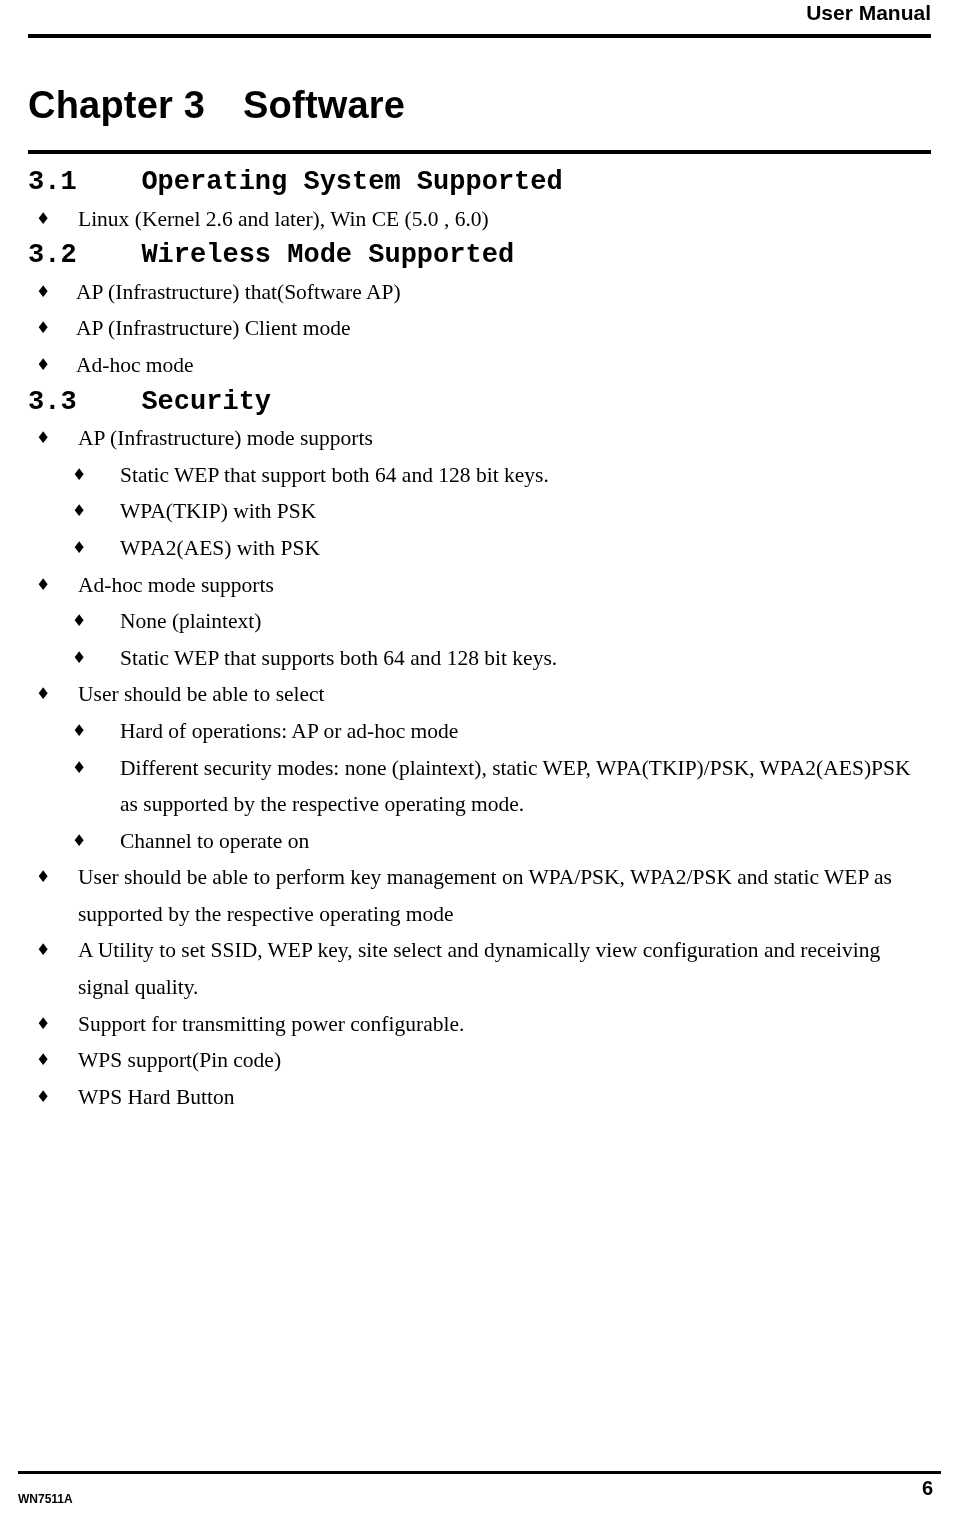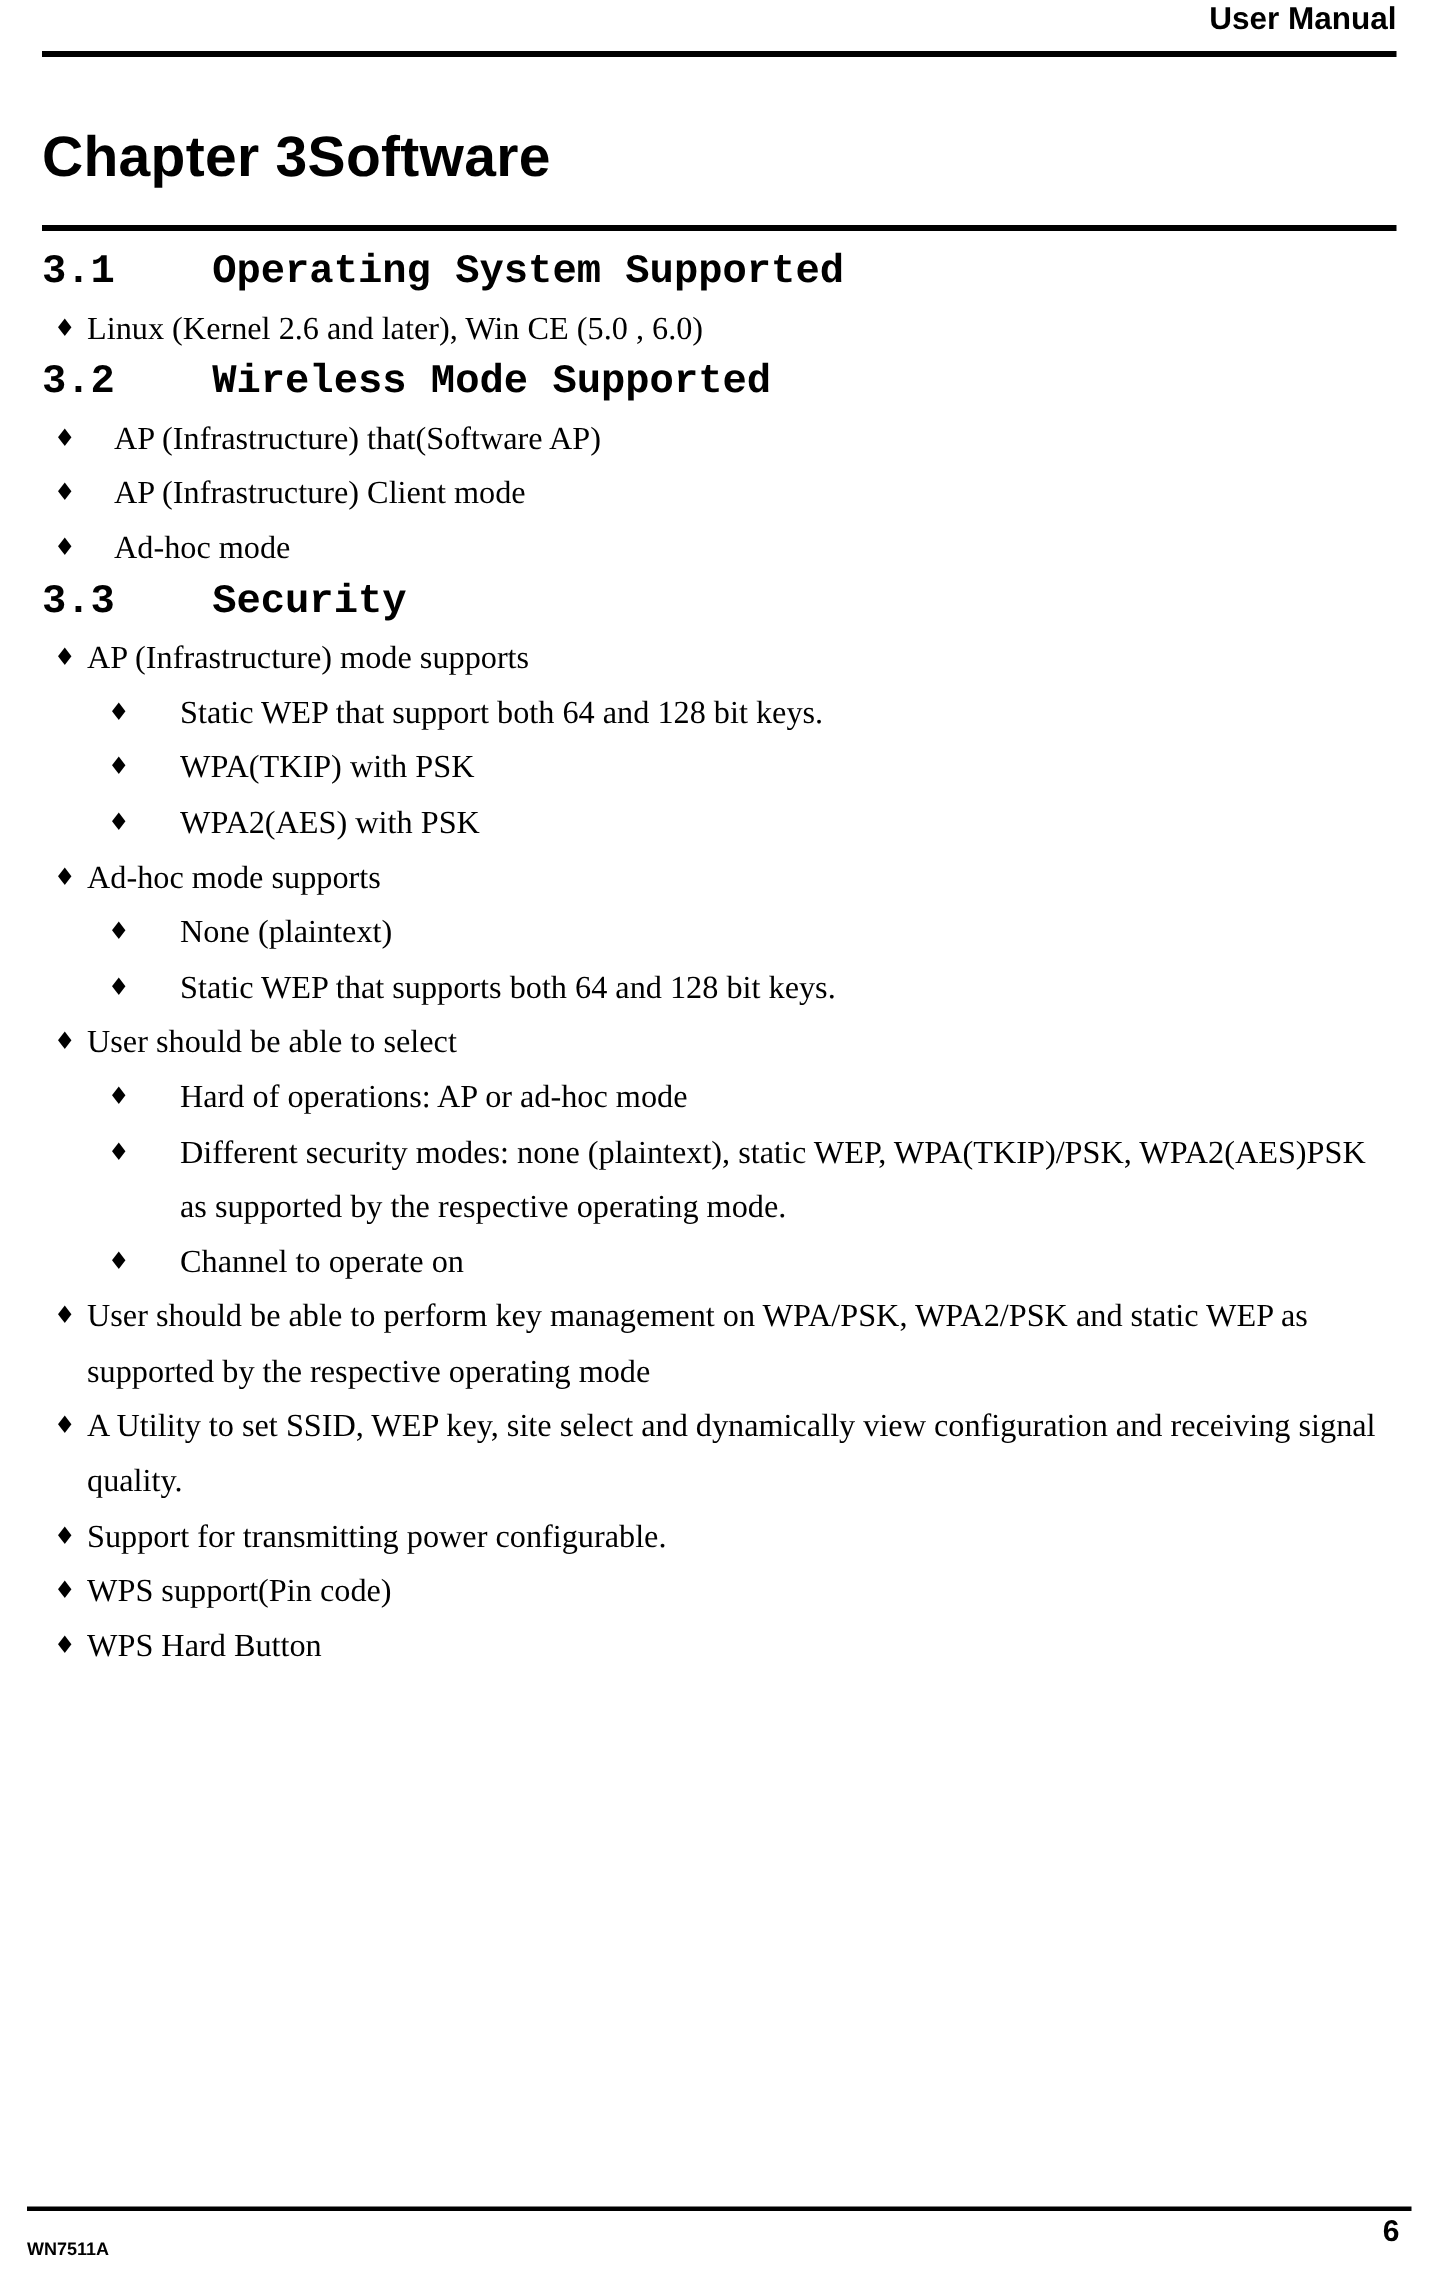--- a/index.html
+++ b/index.html
@@ -46,21 +46,21 @@
   
   .chapter-title {
     font-family: "Liberation Sans", sans-serif;
     font-weight: bold;
     font-size: 38px;
     line-height: 46px;
     margin-top: 42px;
     margin-bottom: 0;
     letter-spacing: 0.2px;
   }
-  .chapter-num { }
+  .chapter-num { margin-right: 38px; }
   .title-rule {
     margin-top: 22px;
     border-top: 4px solid #000;
   }
   
   .content {
     margin-top: 10px;
     font-size: 21.5px;
     line-height: 36.6px;
   }
@@ -83,21 +83,21 @@
     line-height: 36.6px;
     width: 18px;
   }
   .bullet-text {
     flex: 1 1 auto;
     font-size: 21.5px;
     line-height: 36.6px;
   }
   
   .lvl1 { margin-left: 8px; }
-  .lvl1 .bullet-text { margin-left: 4px; }
+  .lvl1 .bullet-text { margin-left: 24px; }
   .lvl1-wide .bullet-text { margin-left: 22px; }
   .lvl2 { margin-left: 44px; }
   .lvl2 .bullet-text { margin-left: 30px; }
   
   .footer {
     position: absolute;
     left: 18px;
     right: 18px;
     bottom: 24px;
     height: 34px;

